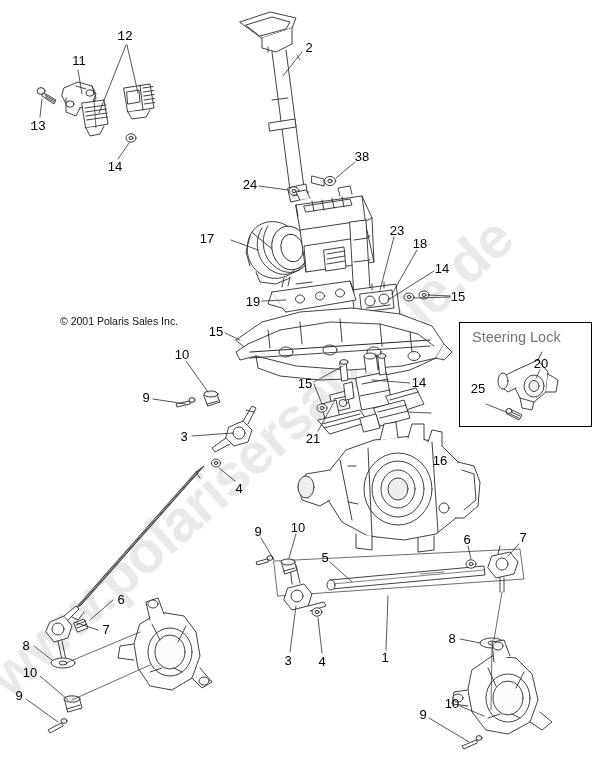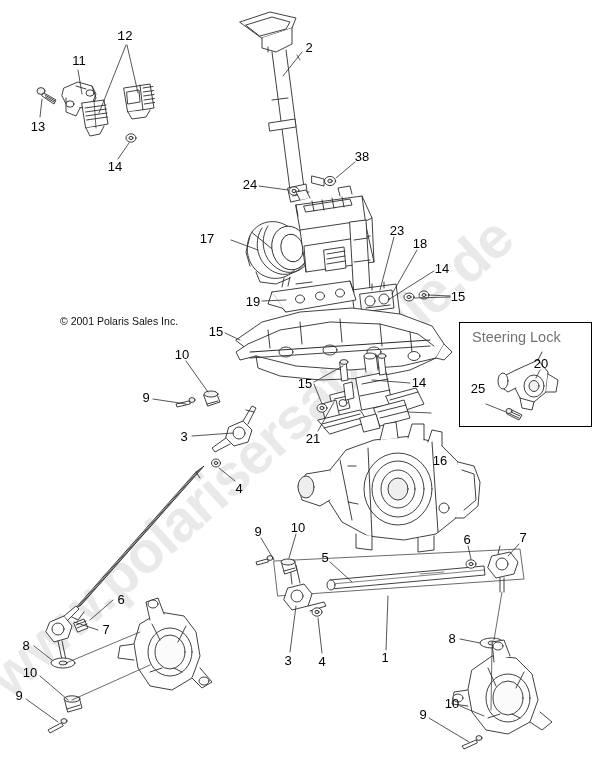--- a/index.html
+++ b/index.html
@@ -545,21 +545,21 @@
         <path d="M540 370 L536 378"></path>
 
         <path d="M486 404 L506 412"></path>
       </g>
     </g>
   </svg>
 
   <div class="callout" style="left:309px; top:47px;">2</div>
   <div class="callout" style="left:79px;  top:60px;">11</div>
   <div class="callout" style="left:125px; top:36px;font-family:Liberation Mono, monospace;">12</div>
-  <div class="callout" style="left:38px;  top:126px;">13</div>
+  <div class="callout" style="left:38px;  top:126px;font-family:Liberation Mono, monospace;">13</div>
   <div class="callout" style="left:115px; top:166px;">14</div>
   <div class="callout" style="left:362px; top:156px;">38</div>
   <div class="callout" style="left:250px; top:184px;">24</div>
   <div class="callout" style="left:207px; top:238px;">17</div>
   <div class="callout" style="left:397px; top:230px;">23</div>
   <div class="callout" style="left:420px; top:243px;">18</div>
   <div class="callout" style="left:442px; top:268px;">14</div>
   <div class="callout" style="left:253px; top:301px;">19</div>
   <div class="callout" style="left:458px; top:296px;">15</div>
   <div class="callout" style="left:216px; top:331px;">15</div>

